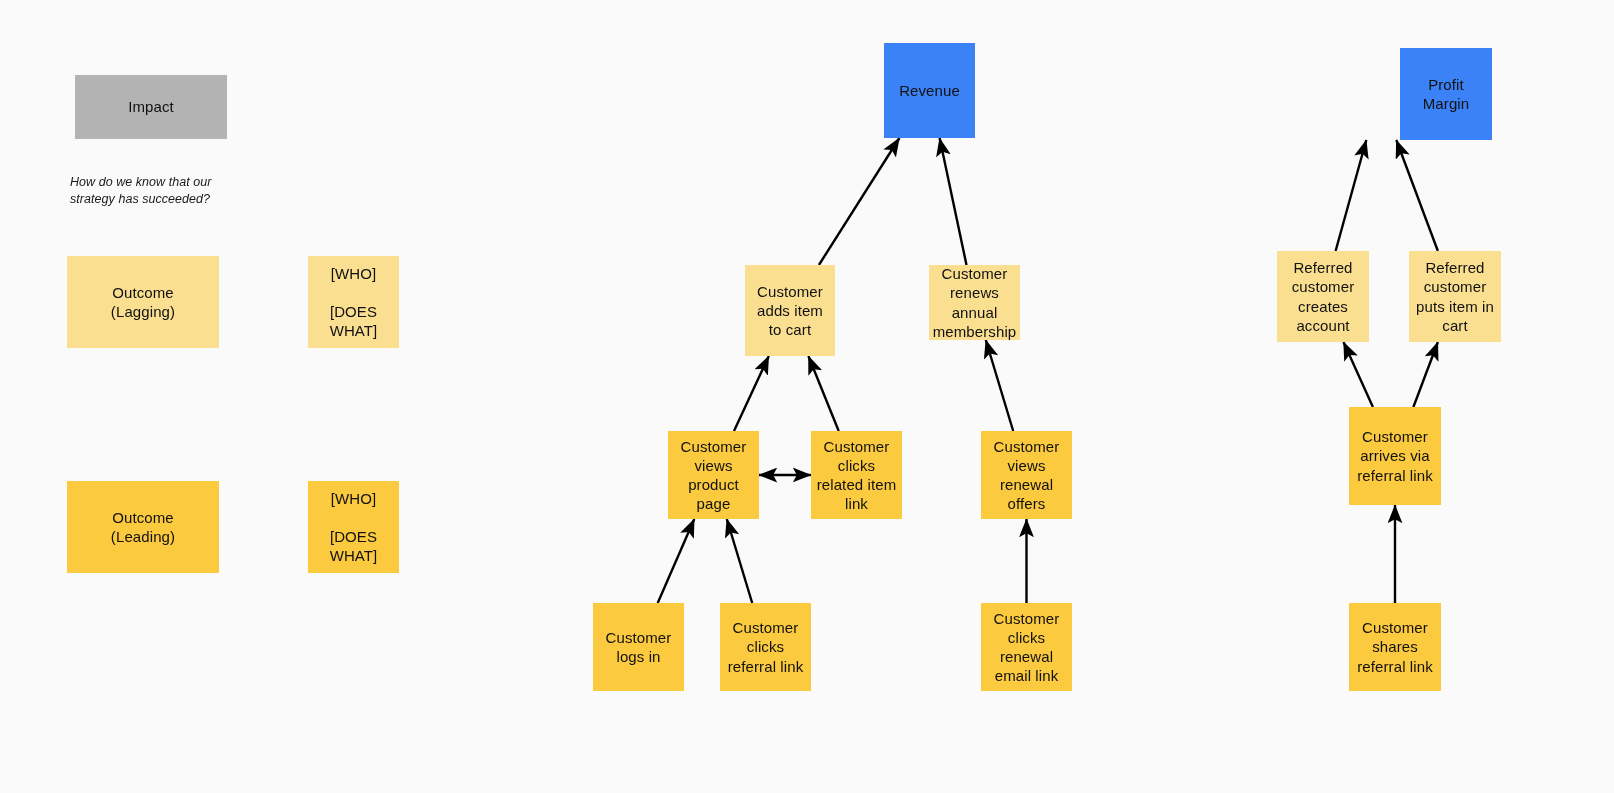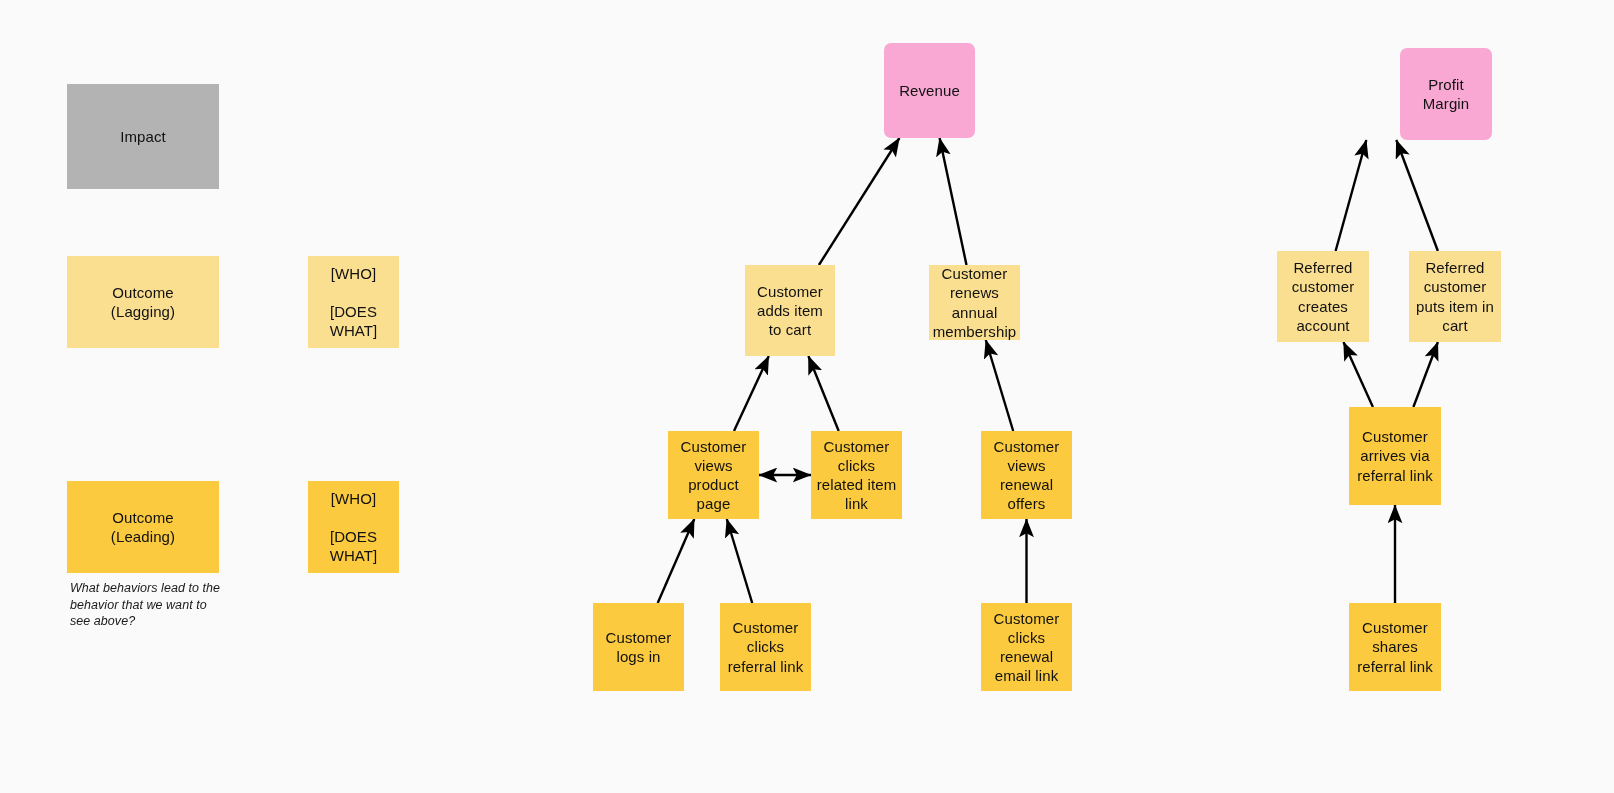--- a/index.html
+++ b/index.html
@@ -36,21 +36,21 @@
     justify-content: center;
     text-align: center;
     color: #111111;
     font-size: 15px;
     line-height: 1.28;
     padding: 2px 5px;
     white-space: pre-line;
     letter-spacing: 0.1px;
   }
   .node.impact   { background: #B3B3B3; }
-  .node.cyan     { background: #f9a8d4; border-radius: 7px; }
+  .node.cyan     { background: #3b82f6; }
   .node.lagging  { background: #FBDF91; }
   .node.leading  { background: #FCCA3E; }
 
   .caption {
     position: absolute;
     font-style: italic;
     font-size: 12.5px;
     line-height: 1.32;
     color: #1a1a1a;
     white-space: pre-line;
@@ -81,34 +81,33 @@
         <line x1="1026.5" y1="603.0" x2="1026.5" y2="519.0" stroke="#000000" stroke-width="2.4" marker-end="url(#ah)"></line>
         <line x1="759.0" y1="475.0" x2="811.0" y2="475.0" stroke="#000000" stroke-width="2.4" marker-end="url(#ah)" marker-start="url(#ah-start)"></line>
         <line x1="1335.6" y1="251.0" x2="1366.3" y2="140.0" stroke="#000000" stroke-width="2.4" marker-end="url(#ah)"></line>
         <line x1="1437.9" y1="251.0" x2="1396.3" y2="140.0" stroke="#000000" stroke-width="2.4" marker-end="url(#ah)"></line>
         <line x1="1372.9" y1="407.0" x2="1343.5" y2="342.0" stroke="#000000" stroke-width="2.4" marker-end="url(#ah)"></line>
         <line x1="1413.4" y1="407.0" x2="1437.9" y2="342.0" stroke="#000000" stroke-width="2.4" marker-end="url(#ah)"></line>
         <line x1="1395.0" y1="603.0" x2="1395.0" y2="505.0" stroke="#000000" stroke-width="2.4" marker-end="url(#ah)"></line>
       </g>
   </svg>
 
-  <div class="node impact" style="left:67px; top:75px; width:152px; height:105px;margin-top:9px;">Impact</div>
+  <div class="node impact" style="left:75px; top:75px; width:152px; height:64px;">Impact</div>
+  <div class="caption" style="left:70px; top:174px; width:190px;">How do we know that our
+strategy has succeeded?</div>
 
   <div class="node lagging" style="left:67px; top:256px; width:152px; height:92px;">Outcome
 (Lagging)</div>
   <div class="node lagging" style="left:308px; top:256px; width:91px; height:92px;">[WHO]
 
 [DOES
 WHAT]</div>
 
   <div class="node leading" style="left:67px; top:481px; width:152px; height:92px;">Outcome
 (Leading)</div>
-  <div class="caption" style="left:70px; top:580px; width:200px;">What behaviors lead to the
-behavior that we want to
-see above?</div>
   <div class="node leading" style="left:308px; top:481px; width:91px; height:92px;">[WHO]
 
 [DOES
 WHAT]</div>
 
   <div id="node-layer">
       <div class="node cyan" style="left: 884px; top: 43px; width: 91px; height: 95px;">Revenue</div>
       <div class="node lagging" style="left: 745px; top: 265px; width: 90px; height: 91px;">Customer
 adds item
 to cart</div>

